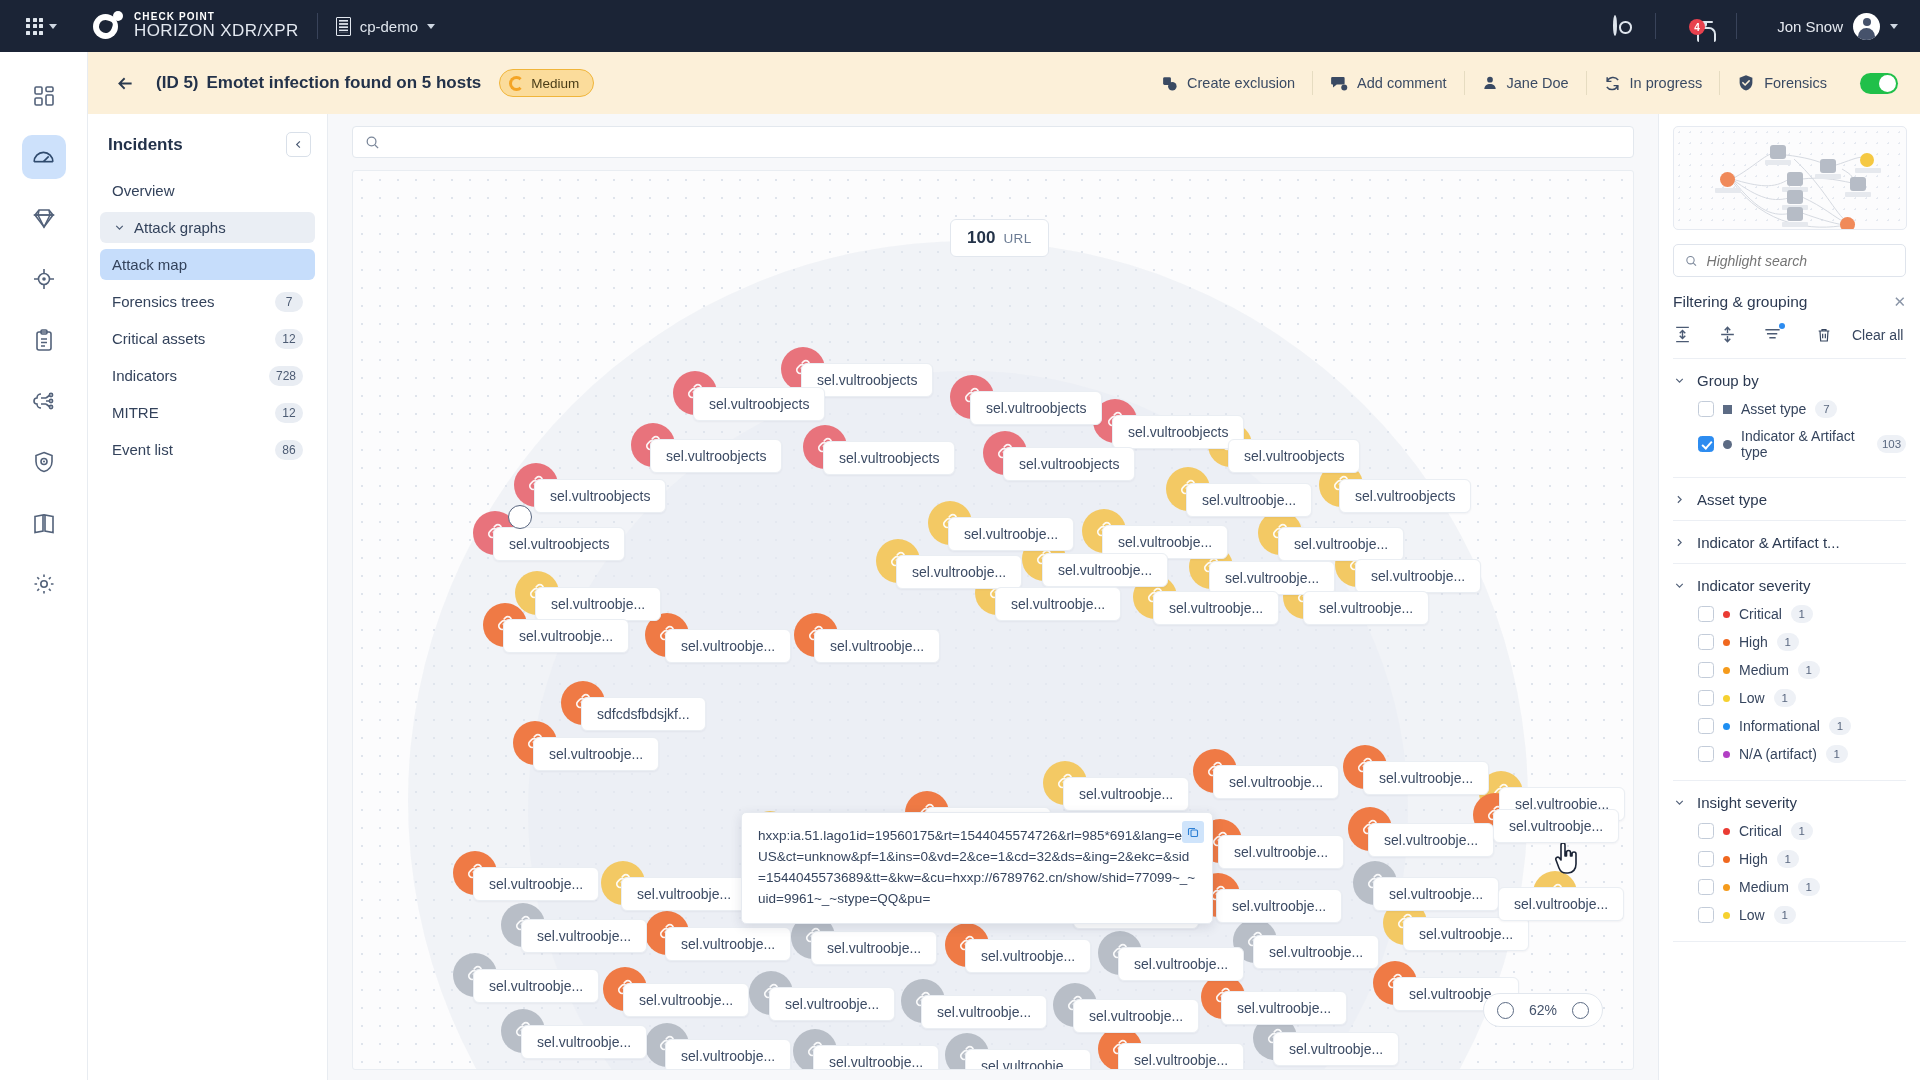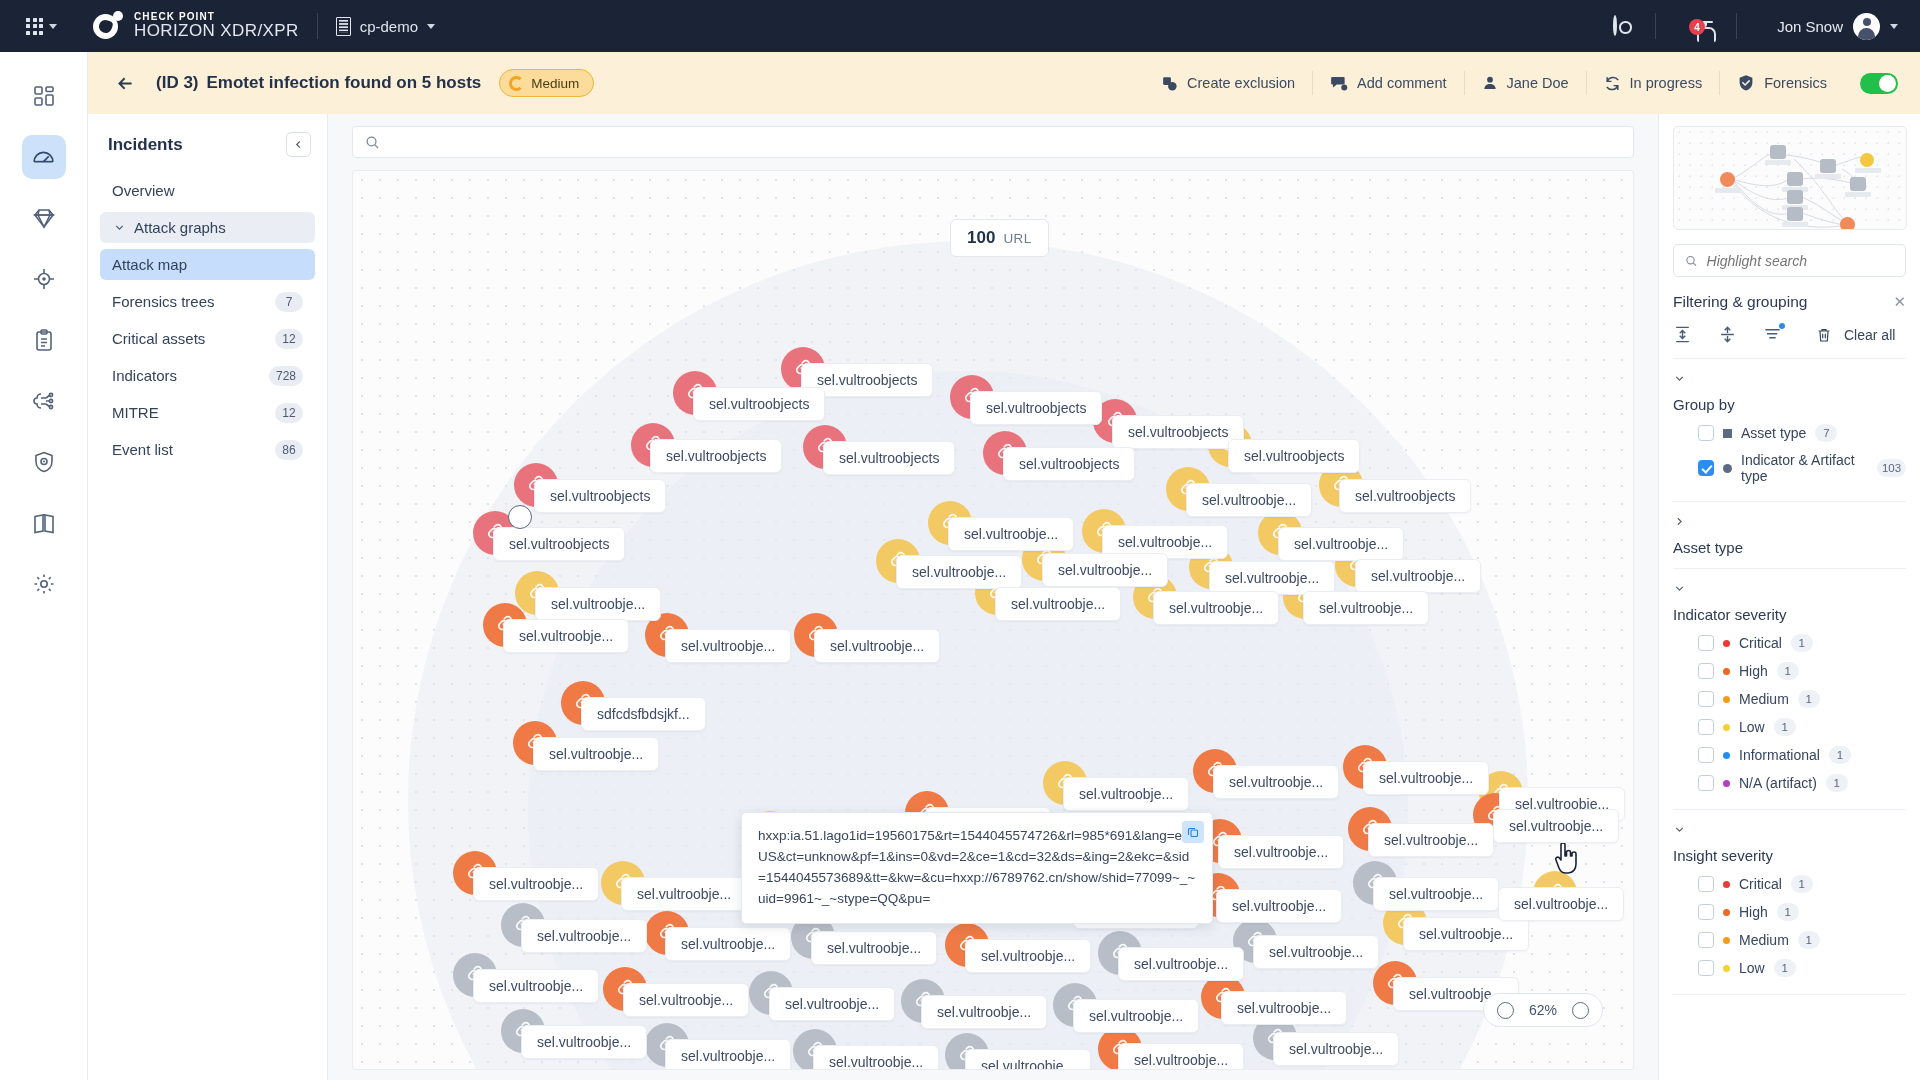--- a/index.html
+++ b/index.html
@@ -202,23 +202,23 @@
   .hl-search input {
     border: none; outline: none; background: transparent; font-size: 14px; font-style: italic;
     color: #64738b; width: 100%; font-family: "Liberation Sans", sans-serif;
   }
   .fg-head { display: flex; align-items: center; margin-bottom: 14px; }
   .fg-title { font-size: 15.5px; color: #2c3a52; }
   .fg-close { margin-left: auto; color: #8a95a7; cursor: pointer; font-size: 15px; }
   .fg-tools { display: flex; align-items: center; gap: 26px; padding-bottom: 14px; border-bottom: 1px solid #eceff4; }
   .fg-tool { cursor: pointer; color: #4c5b74; position: relative; display:flex; align-items:center;}
   .fg-tool .bluedot { position:absolute; right:-3px; top:-2px; width:6px; height:6px; border-radius:50%; background:#2d8cf0;}
-  .fg-clear { margin-left: 8px; display: flex; align-items: flex-start; gap: 12px; font-size: 14px; color: #37465f; cursor: pointer;}
+  .fg-clear { margin-left: 8px; display: flex; align-items: flex-start; gap: 20px; font-size: 14px; color: #37465f; cursor: pointer;}
   .sec { border-bottom: 1px solid #eceff4; padding: 13px 0 12px 0; }
-  .sec-head { display: flex; gap: 11px; font-size: 15px; color: #2c3a52; cursor: pointer; flex-direction: column; }
+  .sec-head { display: flex; align-items: center; gap: 11px; font-size: 15px; color: #2c3a52; cursor: pointer; }
   .sec-chev { color: #53627a; display:flex; align-items:center; }
   .row-chk { display: flex; align-items: center; gap: 9px; padding: 5px 0 5px 3px; cursor: pointer; }
   .chkbox { width: 16px; height: 16px; border: 1.5px solid #c3ccd9; border-radius: 3.5px; background: #fff; flex: none; }
   .chkbox.on { background: #2d8cf0; border-color: #2d8cf0; position: relative; }
   .chkbox.on:after {
     content: ""; position: absolute; left: 5px; top: 1.5px; width: 4px; height: 8px;
     border: solid #fff; border-width: 0 2px 2px 0; transform: rotate(42deg);
   }
   .sq { width: 9px; height: 9px; background: #5c6b84; flex: none; }
   .dot { width: 9px; height: 9px; border-radius: 50%; flex: none; }
@@ -351,21 +351,21 @@
       </svg>
     </div>
   </div>
 
   <div class="banner">
     <div class="back-arrow">
       <svg width="21" height="21" viewBox="0 0 24 24" fill="none" stroke="currentColor" stroke-width="2.1">
         <path d="M19 12H5M11 6l-6 6 6 6"></path>
       </svg>
     </div>
-    <span class="inc-id">(ID 3)</span>
+    <span class="inc-id">(ID 5)</span>
     <span class="inc-title">Emotet infection found on 5 hosts</span>
     <span class="sev-pill">
       <span class="sev-ring"></span>
       <span>Medium</span>
     </span>
 
     <div class="banner-actions">
       <div class="ba-item">
         <svg width="17" height="17" viewBox="0 0 24 24" fill="currentColor">
           <rect x="3" y="3" width="11" height="11" rx="2"></rect>
@@ -1062,20 +1062,30 @@
           </div>
         </div>
         <div class="sec">
           <div class="sec-head">
             <span class="sec-chev">
               <svg width="13" height="13" viewBox="0 0 24 24" fill="none" stroke="currentColor" stroke-width="2.2">
                 <path d="M9 6l6 6-6 6"></path>
               </svg>
             </span>
             <span>Asset type</span>
+          </div>
+        </div>
+        <div class="sec">
+          <div class="sec-head">
+            <span class="sec-chev">
+              <svg width="13" height="13" viewBox="0 0 24 24" fill="none" stroke="currentColor" stroke-width="2.2">
+                <path d="M9 6l6 6-6 6"></path>
+              </svg>
+            </span>
+            <span>Indicator &amp; Artifact t...</span>
           </div>
         </div>
         <div class="sec">
           <div class="sec-head">
             <span class="sec-chev">
               <svg width="13" height="13" viewBox="0 0 24 24" fill="none" stroke="currentColor" stroke-width="2.2">
                 <path d="M6 9l6 6 6-6"></path>
               </svg>
             </span>
             <span>Indicator severity</span>

